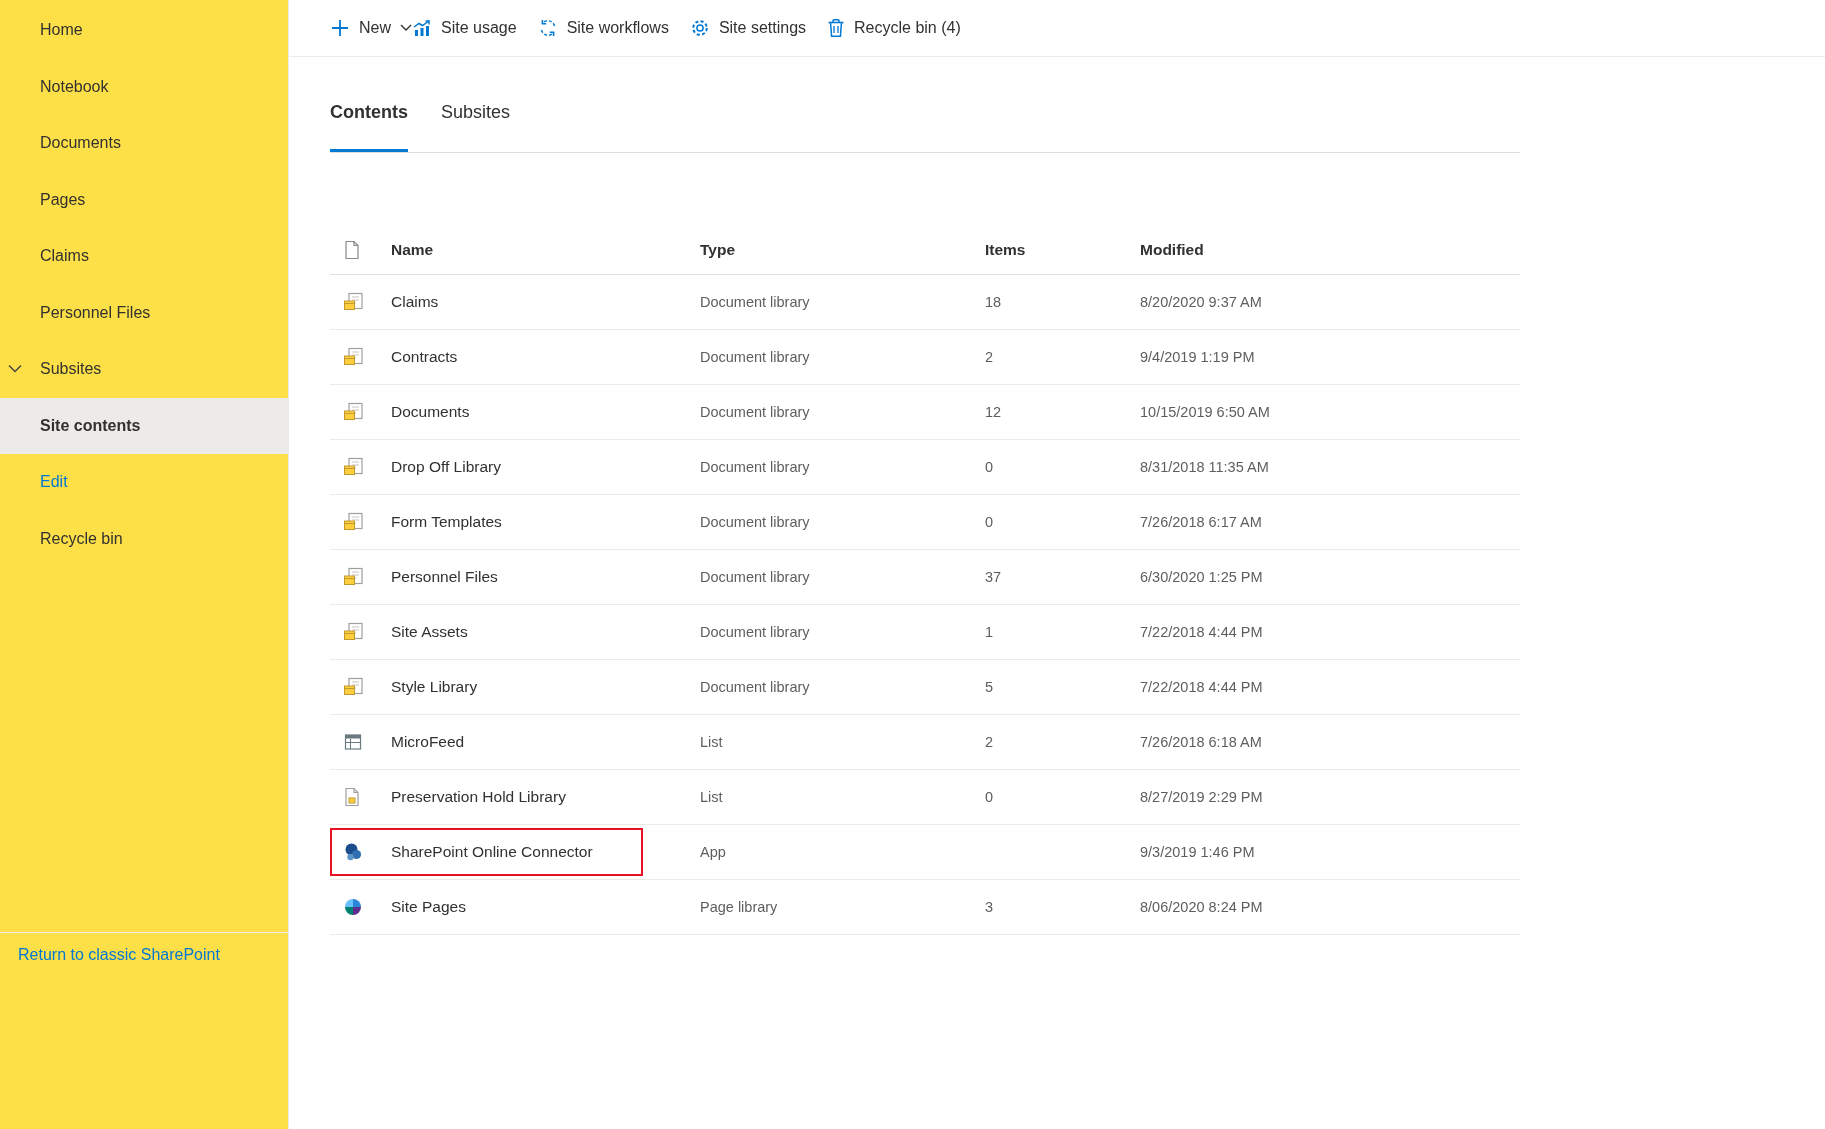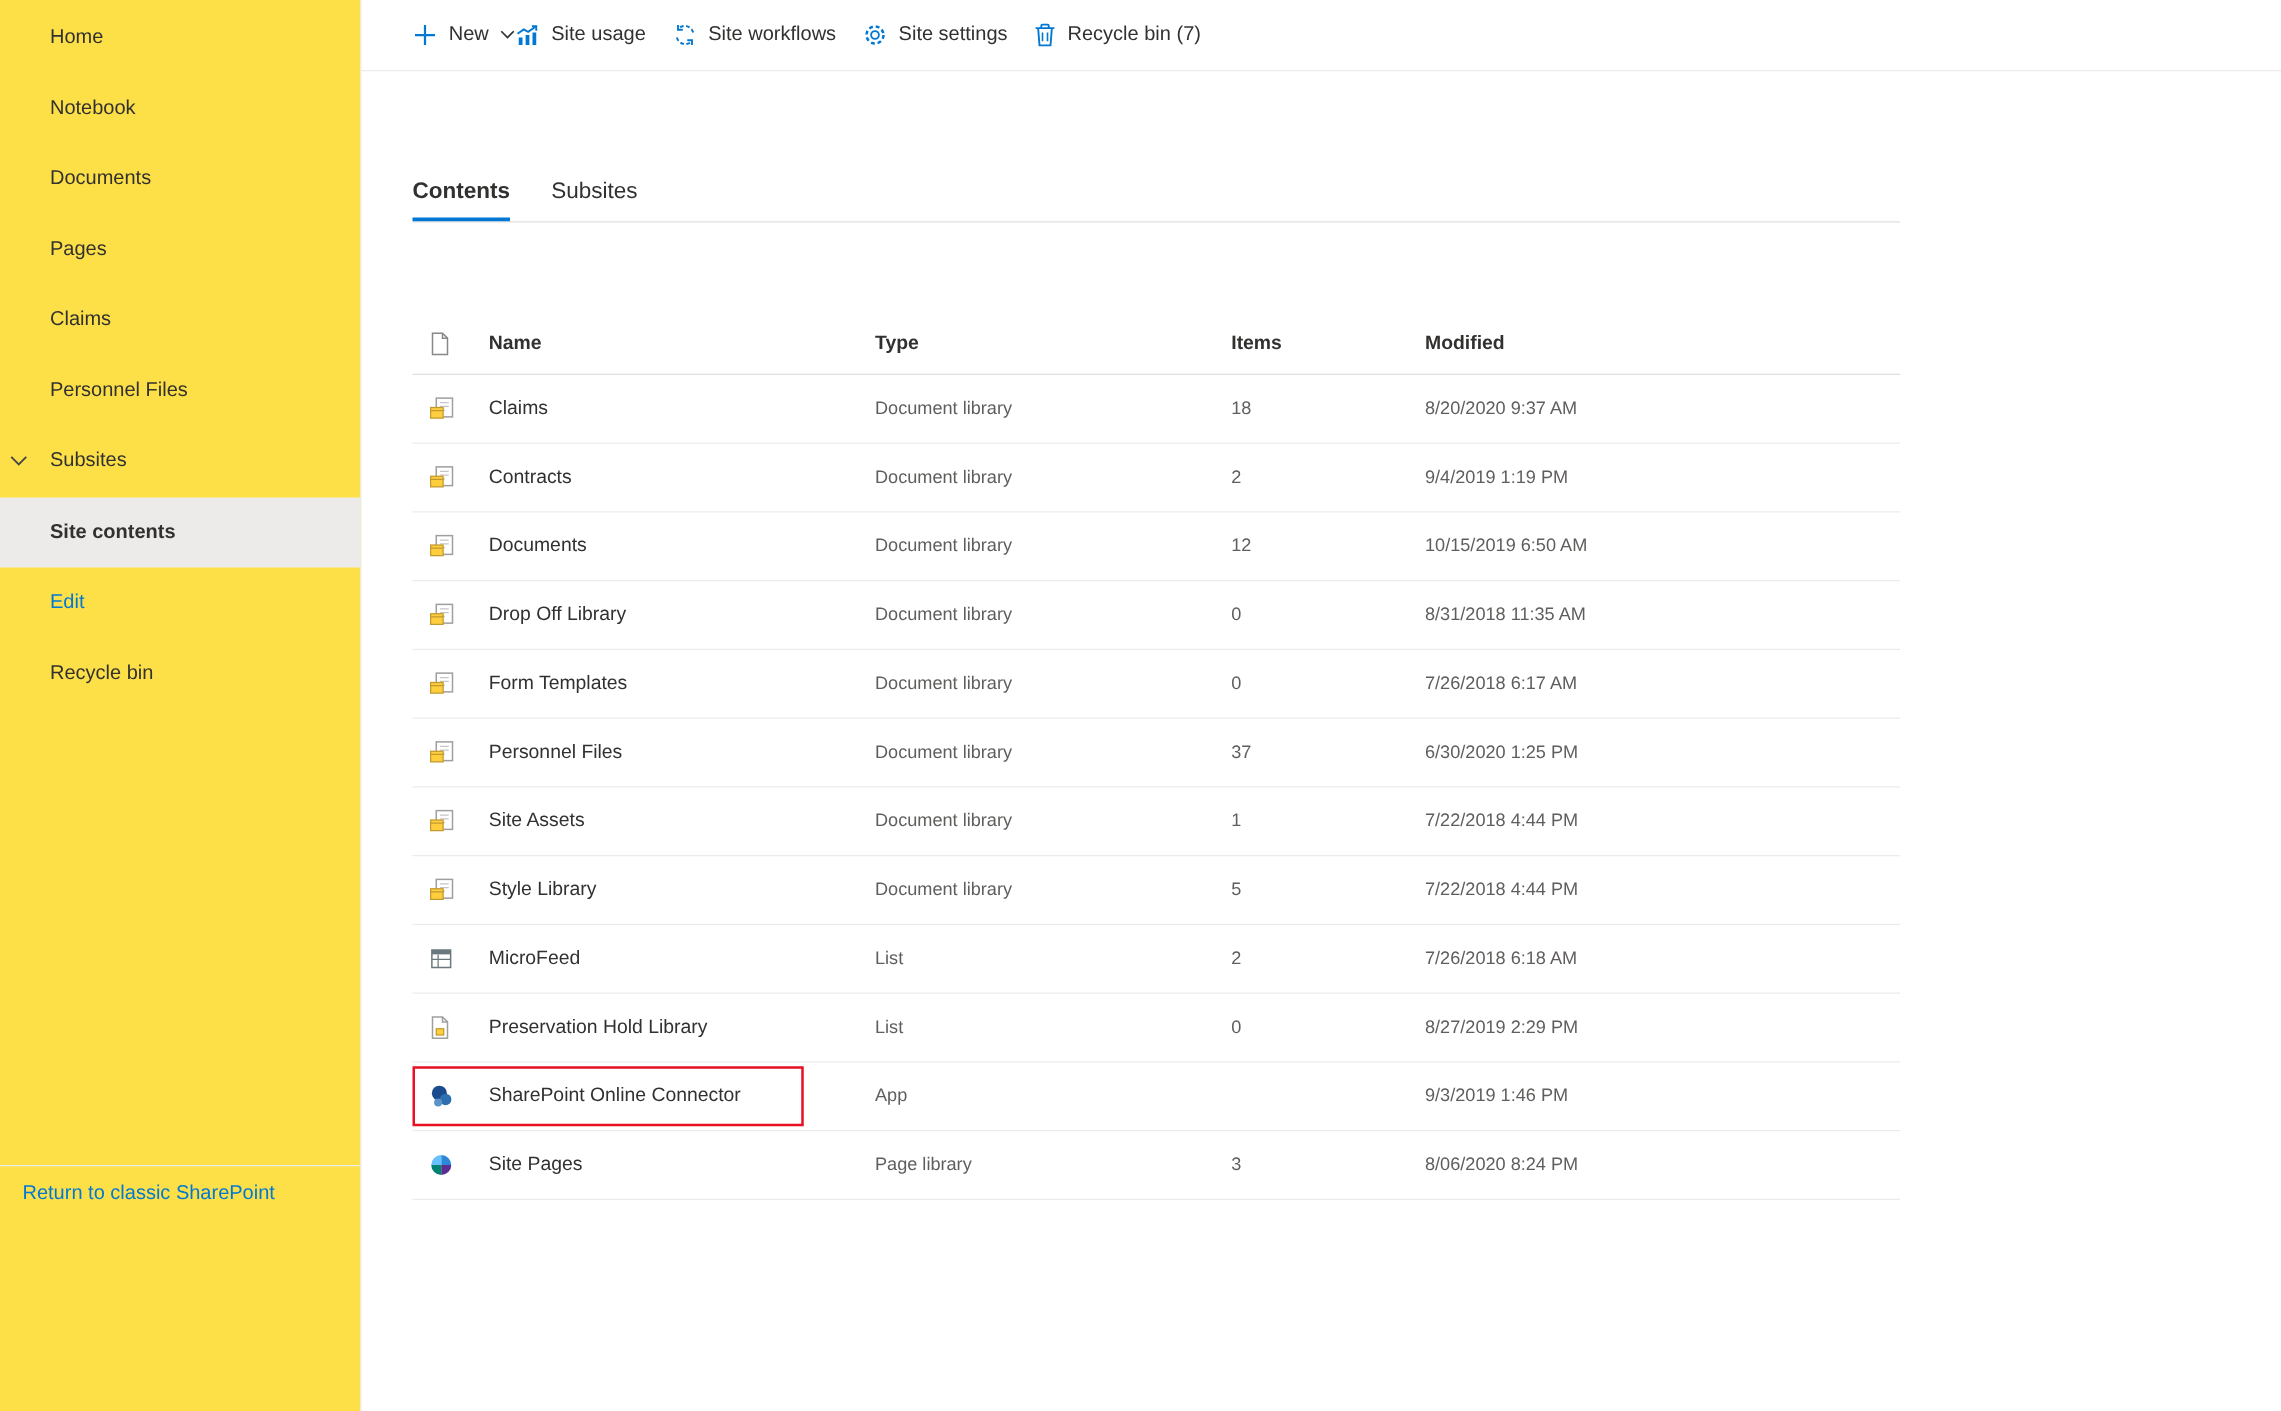--- a/index.html
+++ b/index.html
@@ -26,21 +26,21 @@
              padding:0 280px 0 41px; border-bottom:1px solid #edebe9; }
   .new-btn { display:flex; align-items:center; gap:9px; background:none; border:none;
              font-family:inherit; font-size:16px; color:#323130; cursor:pointer; }
   .toolbar-right { display:flex; align-items:center; gap:21px; }
   .tb-action { display:flex; align-items:center; gap:9px; background:none; border:none;
                font-family:inherit; font-size:16px; color:#323130; cursor:pointer; white-space:nowrap; }
   .icon-wrap { line-height:0; display:inline-flex; }
   
   .content { padding-left:41px; }
   .tabs { display:flex; gap:33px; margin-top:45px; }
-  .tab { font-size:18px; padding-bottom:11px; border-bottom:3px solid transparent; cursor:pointer;margin-top:40px; }
+  .tab { font-size:18px; padding-bottom:26px; border-bottom:3px solid transparent; cursor:pointer; }
   .tab.active { font-weight:700; border-bottom-color:#0078d4; }
   .tabs-rule { border:none; border-top:1px solid #e1dfdd; width:1190px; }
   
   .table { margin-top:72px; width:1190px; }
   .thead, .trow { display:grid; grid-template-columns:61px 309px 285px 155px 1fr; align-items:center; }
   .thead { height:50px; border-bottom:1px solid #e1dfdd; font-weight:700; font-size:15.5px; }
   .trow { height:55px; border-bottom:1px solid #edebe9; position:relative; cursor:pointer; }
   .icon-cell { display:flex; align-items:center; padding-left:13px; line-height:0; }
   .name { font-size:15.5px; color:#323130; }
   .type, .items, .modified { font-size:14.5px; color:#605e5c; }
@@ -145,21 +145,21 @@
       </button>
       <button class="tb-action">
         <span class="icon-wrap">
           <svg width="18" height="20" viewBox="0 0 18 20">
             <path d="M1.5 4.5h15" stroke="#0078d4" stroke-width="1.5"></path>
             <path d="M6 4.5V2.7A1 1 0 0 1 7 1.7h4a1 1 0 0 1 1 1v1.8" fill="none" stroke="#0078d4" stroke-width="1.5"></path>
             <path d="M3.5 4.5l1.1 13.8h8.8l1.1-13.8" fill="none" stroke="#0078d4" stroke-width="1.5"></path>
             <path d="M7 8v7M11 8v7" stroke="#0078d4" stroke-width="1.3"></path>
           </svg>
         </span>
-        <span>Recycle bin (7)</span>
+        <span>Recycle bin (4)</span>
       </button>
     </div>
   </div>
 
   <div class="content">
     <div class="tabs">
       <div class="tab active">Contents</div>
       <div class="tab">Subsites</div>
     </div>
     <hr class="tabs-rule">

